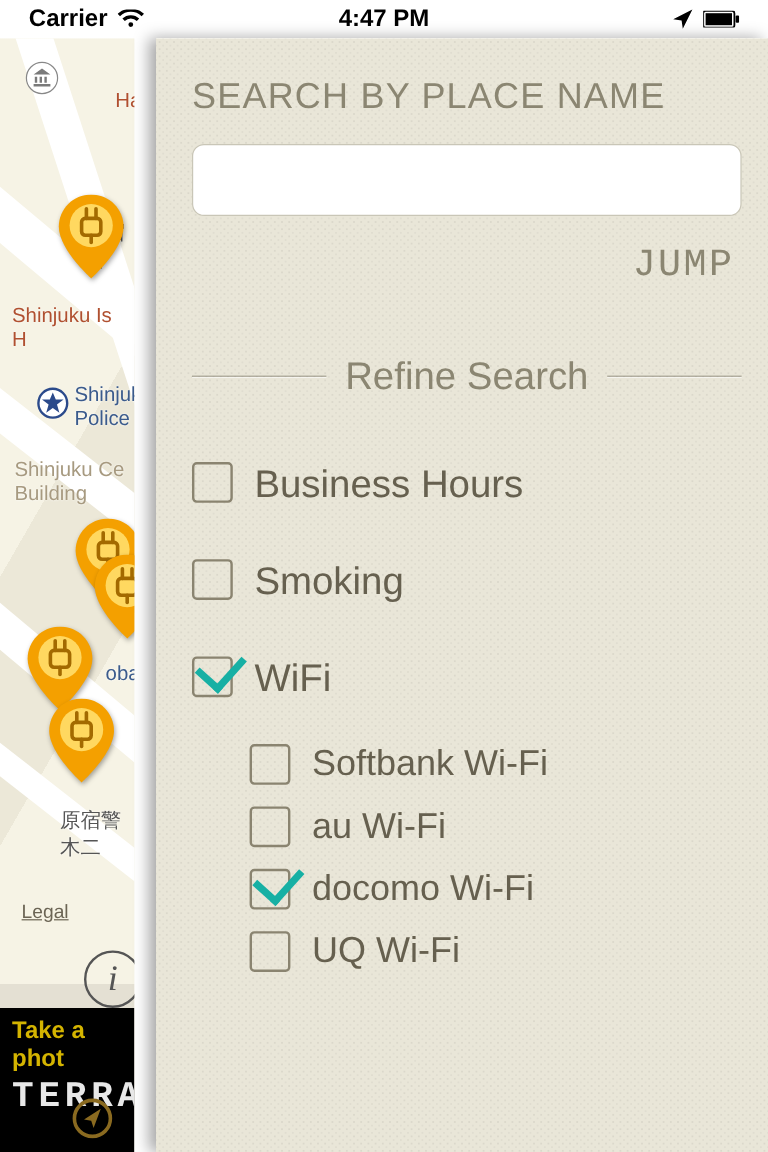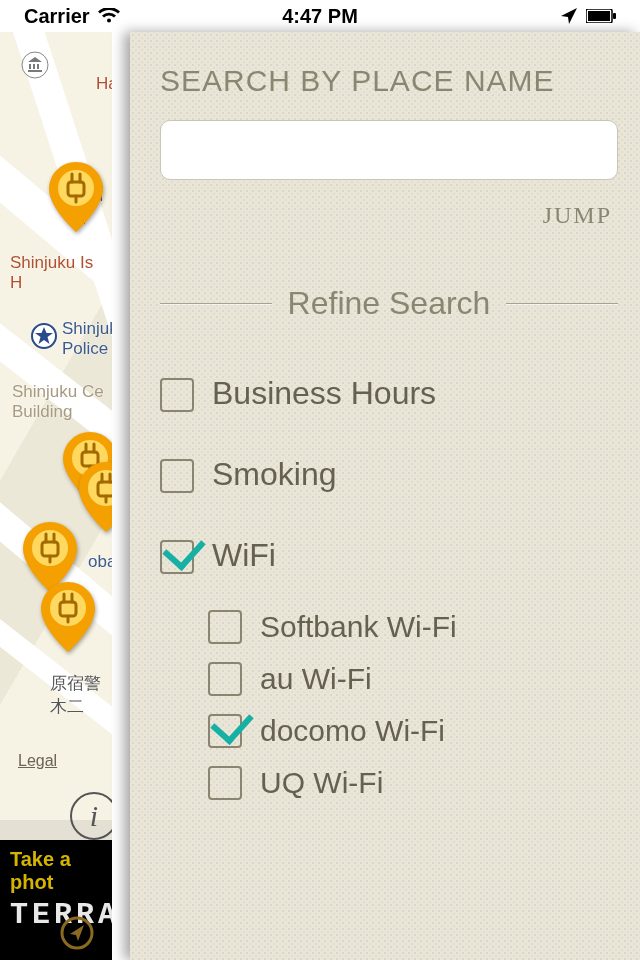--- a/index.html
+++ b/index.html
@@ -73,31 +73,31 @@
   .search-title {
     font-size: 30px; color:#8b8672; letter-spacing:1px; margin-bottom:22px;
     font-weight:400;
   }
   .search-input {
     width:100%; height:60px; background:#fff; border:1px solid #c9c6b7;
     border-radius:10px; font-size:26px; padding:0 14px; outline:none;
   }
   .jump-btn {
     display:block; margin:22px 6px 0 auto; background:none; border:none;
-    font-size:24px; color:#8b8672; letter-spacing:2px; cursor:pointer;
-    font-family: Liberation Serif, serif;
+    font-size:32px; color:#8b8672; letter-spacing:2px; cursor:pointer;
+    font-family: Liberation Mono, monospace;
   }
   .divider-row {
     display:flex; align-items:center; gap:16px; margin:56px 0 53px;
   }
   .divider-row .line { flex:1; height:1px; background:rgba(100,95,80,.5); box-shadow: 0 1px 0 rgba(255,255,255,.6);}
   .divider-row .label { font-size:32px; color:#8b8672; font-weight:300; }
 
   .chk-row {
-    display:flex; align-items:flex-end; gap:18px; margin-bottom:44px;margin-top:11px;
+    display:flex; align-items:flex-start; gap:18px; margin-bottom:44px;margin-top:11px;
   }
   .chk-row.sub { margin-left:48px; margin-bottom:18px; }
   .chk {
     width:34px; height:34px; border:2px solid #8a8470; border-radius:4px;
     background:transparent; position:relative; cursor:pointer; flex-shrink:0;
   }
   .chk.checked::after {
     content:""; position:absolute; left:4px; top:-6px; width:30px; height:20px;
     border-left:6px solid #17b0a4; border-bottom:6px solid #17b0a4;
     transform: rotate(-48deg);

